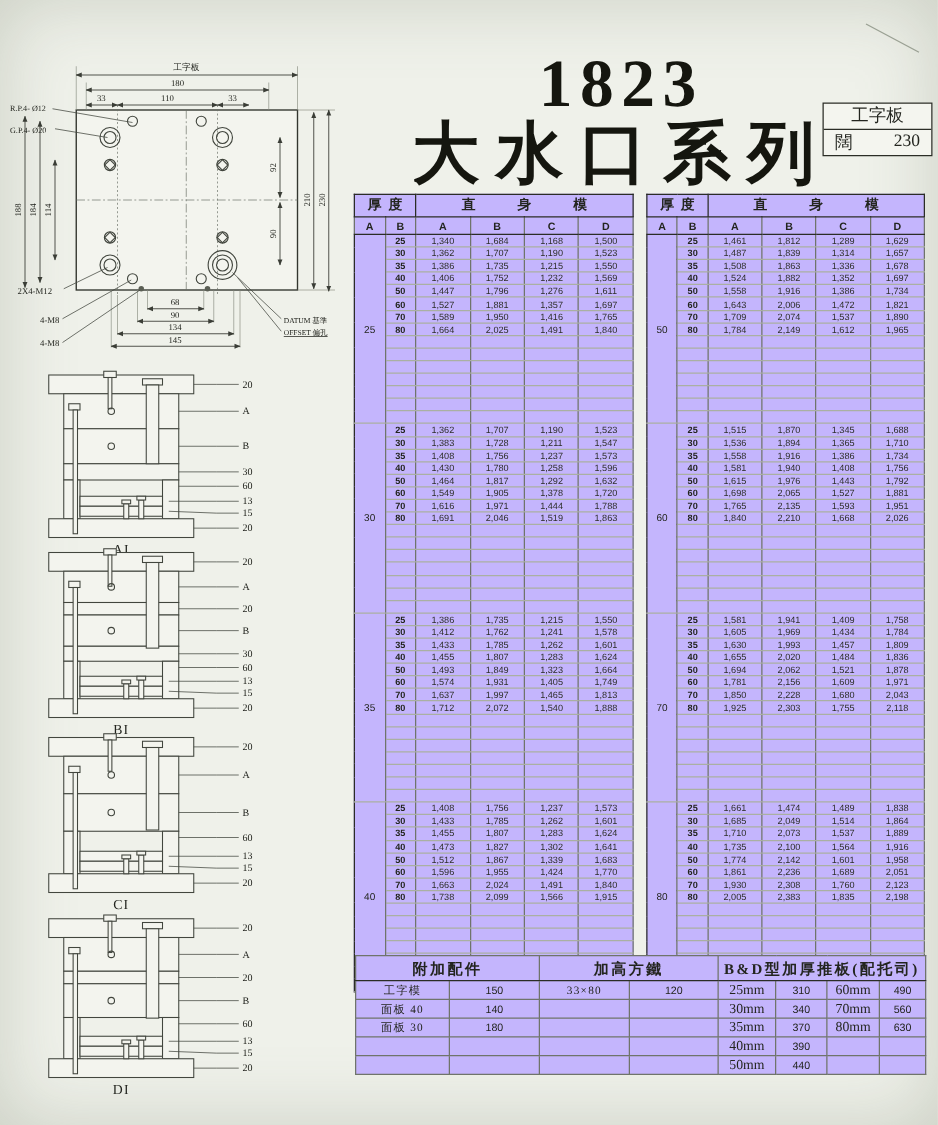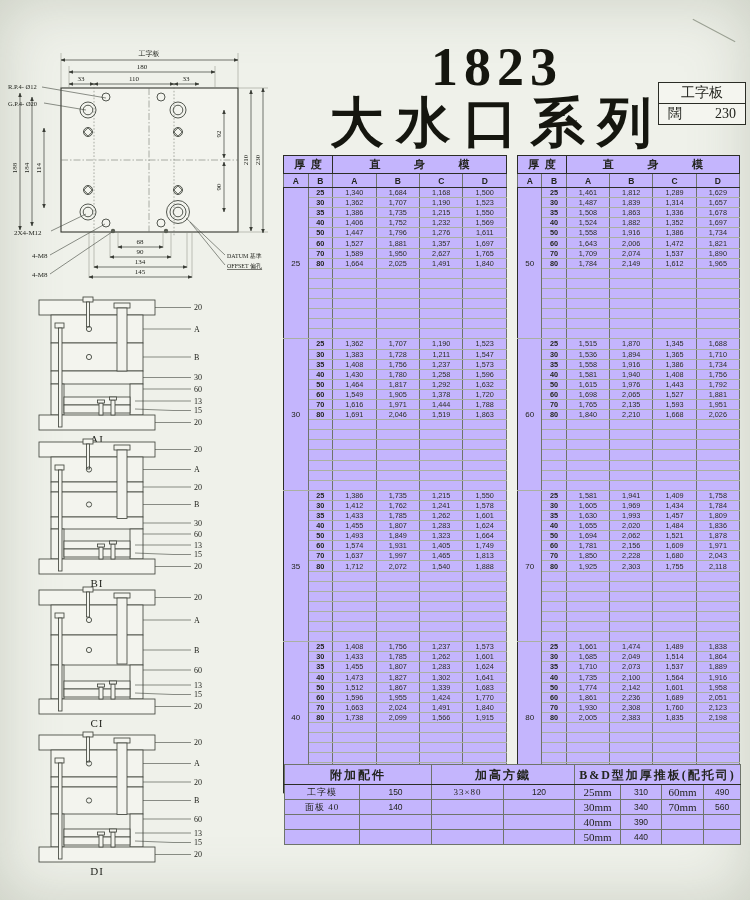--- a/index.html
+++ b/index.html
@@ -250,21 +250,21 @@
           <td class="bcell">60</td>
           <td class="vthick num">1,527</td>
           <td class="num">1,881</td>
           <td class="num">1,357</td>
           <td class="num">1,697</td>
         </tr>
         <tr class="dr">
           <td class="bcell">70</td>
           <td class="vthick num">1,589</td>
           <td class="num">1,950</td>
-          <td class="num">2,627</td>
+          <td class="num">1,416</td>
           <td class="num">1,765</td>
         </tr>
         <tr class="dr">
           <td class="bcell">80</td>
           <td class="vthick num">1,664</td>
           <td class="num">2,025</td>
           <td class="num">1,491</td>
           <td class="num">1,840</td>
         </tr>
         <tr class="er">
@@ -1279,20 +1279,30 @@
           <td class="cn">面板 40</td>
           <td class="num">140</td>
           <td class="gsep cn"></td>
           <td class="num"></td>
           <td class="gsep mm">30mm</td>
           <td class="num">340</td>
           <td class="mm">70mm</td>
           <td class="num">560</td>
         </tr>
         <tr class="br">
+          <td class="cn">面板 30</td>
+          <td class="num">180</td>
+          <td class="gsep cn"></td>
+          <td class="num"></td>
+          <td class="gsep mm">35mm</td>
+          <td class="num">370</td>
+          <td class="mm">80mm</td>
+          <td class="num">630</td>
+        </tr>
+        <tr class="br">
           <td class="cn"></td>
           <td class="num"></td>
           <td class="gsep cn"></td>
           <td class="num"></td>
           <td class="gsep mm">40mm</td>
           <td class="num">390</td>
           <td class="mm"></td>
           <td class="num"></td>
         </tr>
         <tr class="br">

